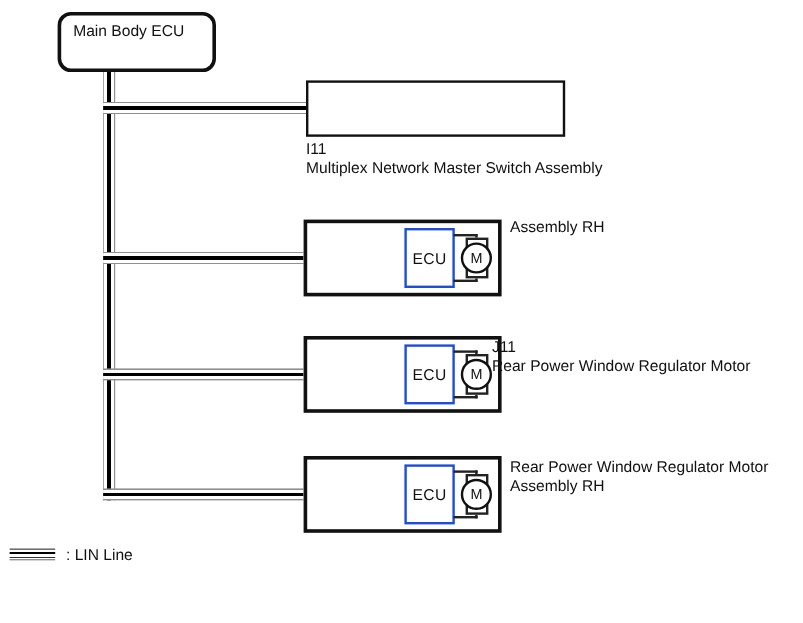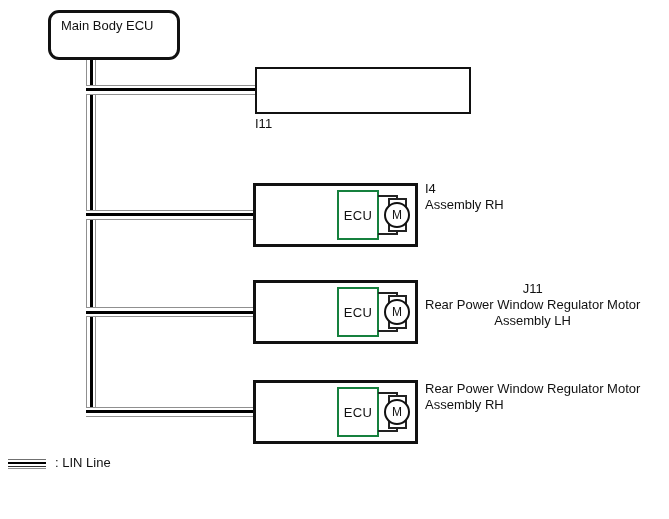--- a/index.html
+++ b/index.html
@@ -24,40 +24,40 @@
     background:linear-gradient(180deg,#909090 0 1px,#fff 1px 3.5px,#000 3.5px 6.5px,#fff 6.5px 9px,#909090 9px 10px);}
   .lin-v{position:absolute;width:10px;
     background:linear-gradient(90deg,#909090 0 1px,#fff 1px 3.5px,#000 3.5px 6.5px,#fff 6.5px 9px,#909090 9px 10px);}
   .trunk{left:86px;top:60px;height:357px;}
   .br1{left:86px;top:85px;width:169px;}
   .br2{left:86px;top:210px;width:167px;}
   .br3{left:86px;top:307px;width:167px;}
   .br4{left:86px;top:407px;width:167px;}
 
   
-  .inner-ecu{position:absolute;left:81px;top:4px;width:42px;height:50px;border:2px solid #15803d;
+  .inner-ecu{position:absolute;left:81px;top:4px;width:42px;height:50px;border:2px solid #1d4ed8;
     box-sizing:border-box;background:#fff;display:flex;align-items:center;justify-content:center;
     font-size:13px;letter-spacing:.3px;}
   .motor-wire{position:absolute;left:122px;top:9px;width:20px;height:40px;box-sizing:border-box;
     border-top:2px solid #222;border-right:2px solid #222;border-bottom:2px solid #222;}
   .motor-block{position:absolute;left:132px;top:12px;width:19px;height:34px;border:2px solid #222;
     box-sizing:border-box;background:#fff;}
   .motor-circle{position:absolute;left:128px;top:16px;width:26px;height:26px;border:2px solid #111;
     border-radius:50%;box-sizing:border-box;background:#fff;display:flex;align-items:center;
     justify-content:center;font-size:12px;}
 
   
   .node-label{position:absolute;font-size:13px;line-height:16px;white-space:nowrap;}
   .lab-i11{left:255px;top:116px;}
   .lab-i4{left:425px;top:181px;}
-  .lab-j11{left:425px;top:281px;text-align:center;}
+  .lab-j11{left:410px;top:281px;}
   .lab-j4{left:425px;top:381px;}
 
   
-  .legend{position:absolute;left:8px;top:455px;display:flex;align-items:center;}
+  .legend{position:absolute;left:8px;top:455px;display:flex;align-items:flex-start;}
   .legend-sym{width:38px;height:10px;margin-top:2px;
     background:linear-gradient(180deg,#707070 0 1px,#fff 1px 3px,#000 3px 5px,#fff 5px 7px,#303030 7px 8px,#fff 8px 9px,#909090 9px 10px);}
   .legend-txt{margin-left:9px;font-size:13px;}
   .footer-code{position:absolute;right:6px;top:499px;font-size:7px;font-weight:bold;
     letter-spacing:.2px;color:#222;}
 </style>
 </head>
 <body>
 
 <div class="canvas">
@@ -68,43 +68,42 @@
 
   <div class="lin-v trunk"></div>
   <div class="lin-h br1"></div>
   <div class="lin-h br2"></div>
   <div class="lin-h br3"></div>
   <div class="lin-h br4"></div>
 
   <div class="assy-box box-i11"></div>
   <div class="node-label lab-i11">
     <div>I11</div>
+    <div>Multiplex Network Master Switch Assembly</div>
   </div>
 
   <div class="assy-box box-i4">
     <div class="inner-ecu">ECU</div>
     <div class="motor-wire"></div>
     <div class="motor-block"></div>
     <div class="motor-circle">M</div>
   </div>
   <div class="node-label lab-i4">
-    <div>I4</div>
     <div>Assembly RH</div>
   </div>
 
   <div class="assy-box box-j11">
     <div class="inner-ecu">ECU</div>
     <div class="motor-wire"></div>
     <div class="motor-block"></div>
     <div class="motor-circle">M</div>
   </div>
   <div class="node-label lab-j11">
     <div>J11</div>
     <div>Rear Power Window Regulator Motor</div>
-    <div>Assembly LH</div>
   </div>
 
   <div class="assy-box box-j4">
     <div class="inner-ecu">ECU</div>
     <div class="motor-wire"></div>
     <div class="motor-block"></div>
     <div class="motor-circle">M</div>
   </div>
   <div class="node-label lab-j4">
     <div>Rear Power Window Regulator Motor</div>

